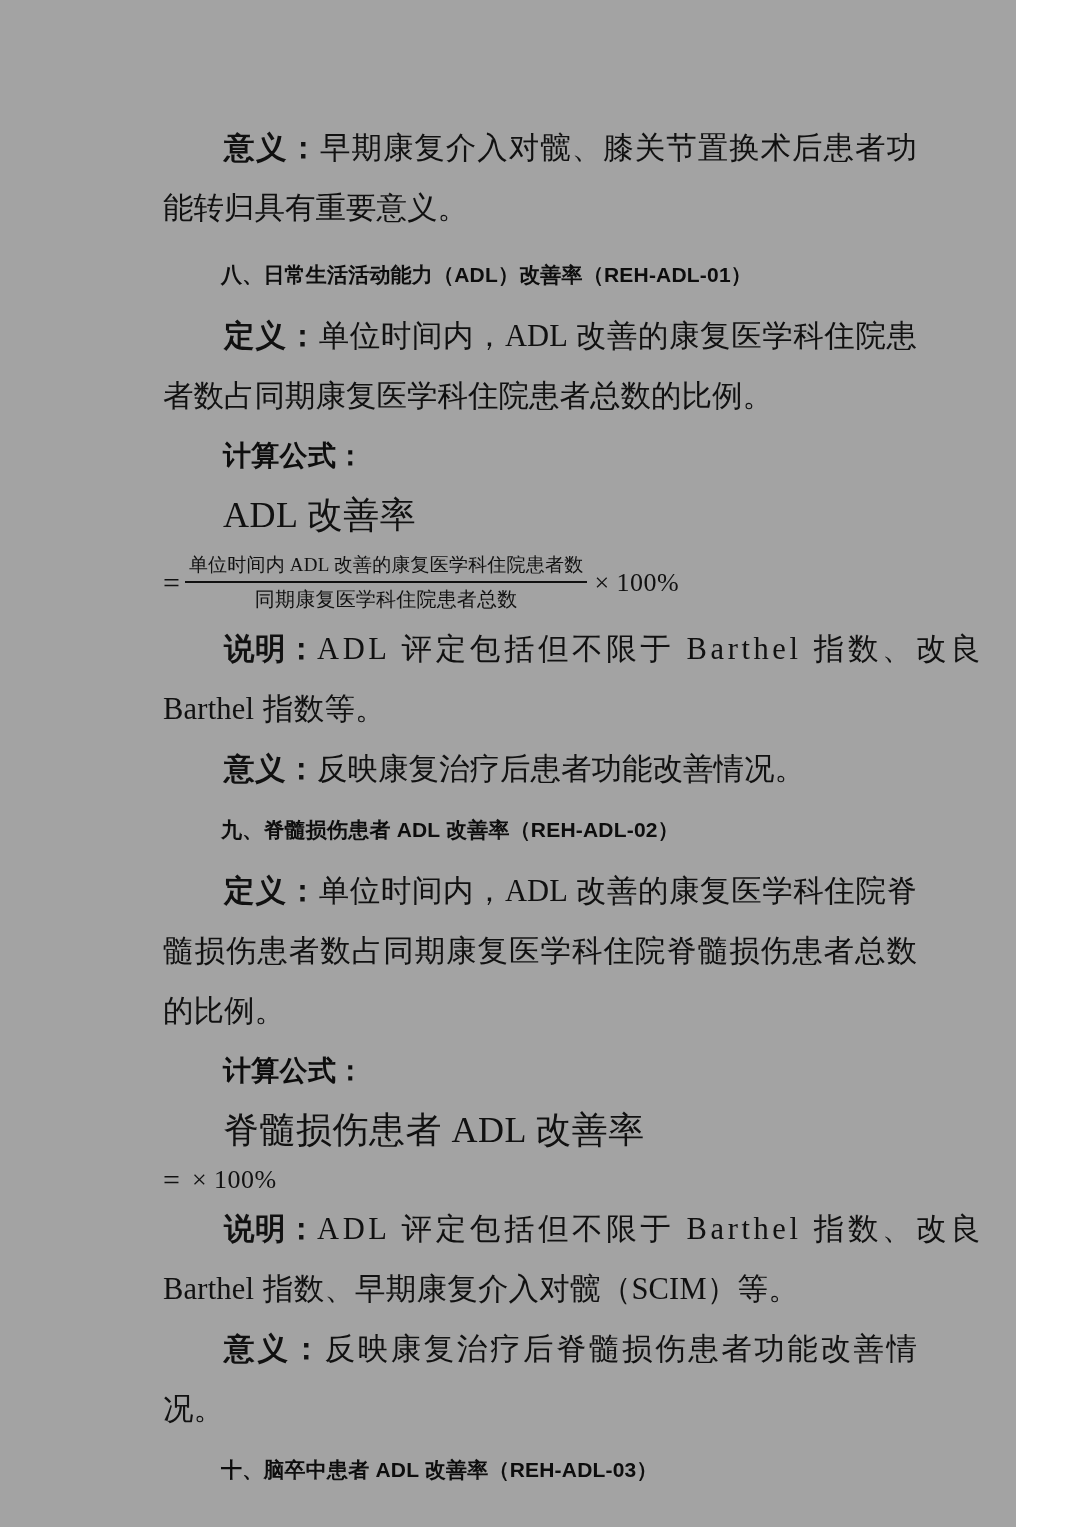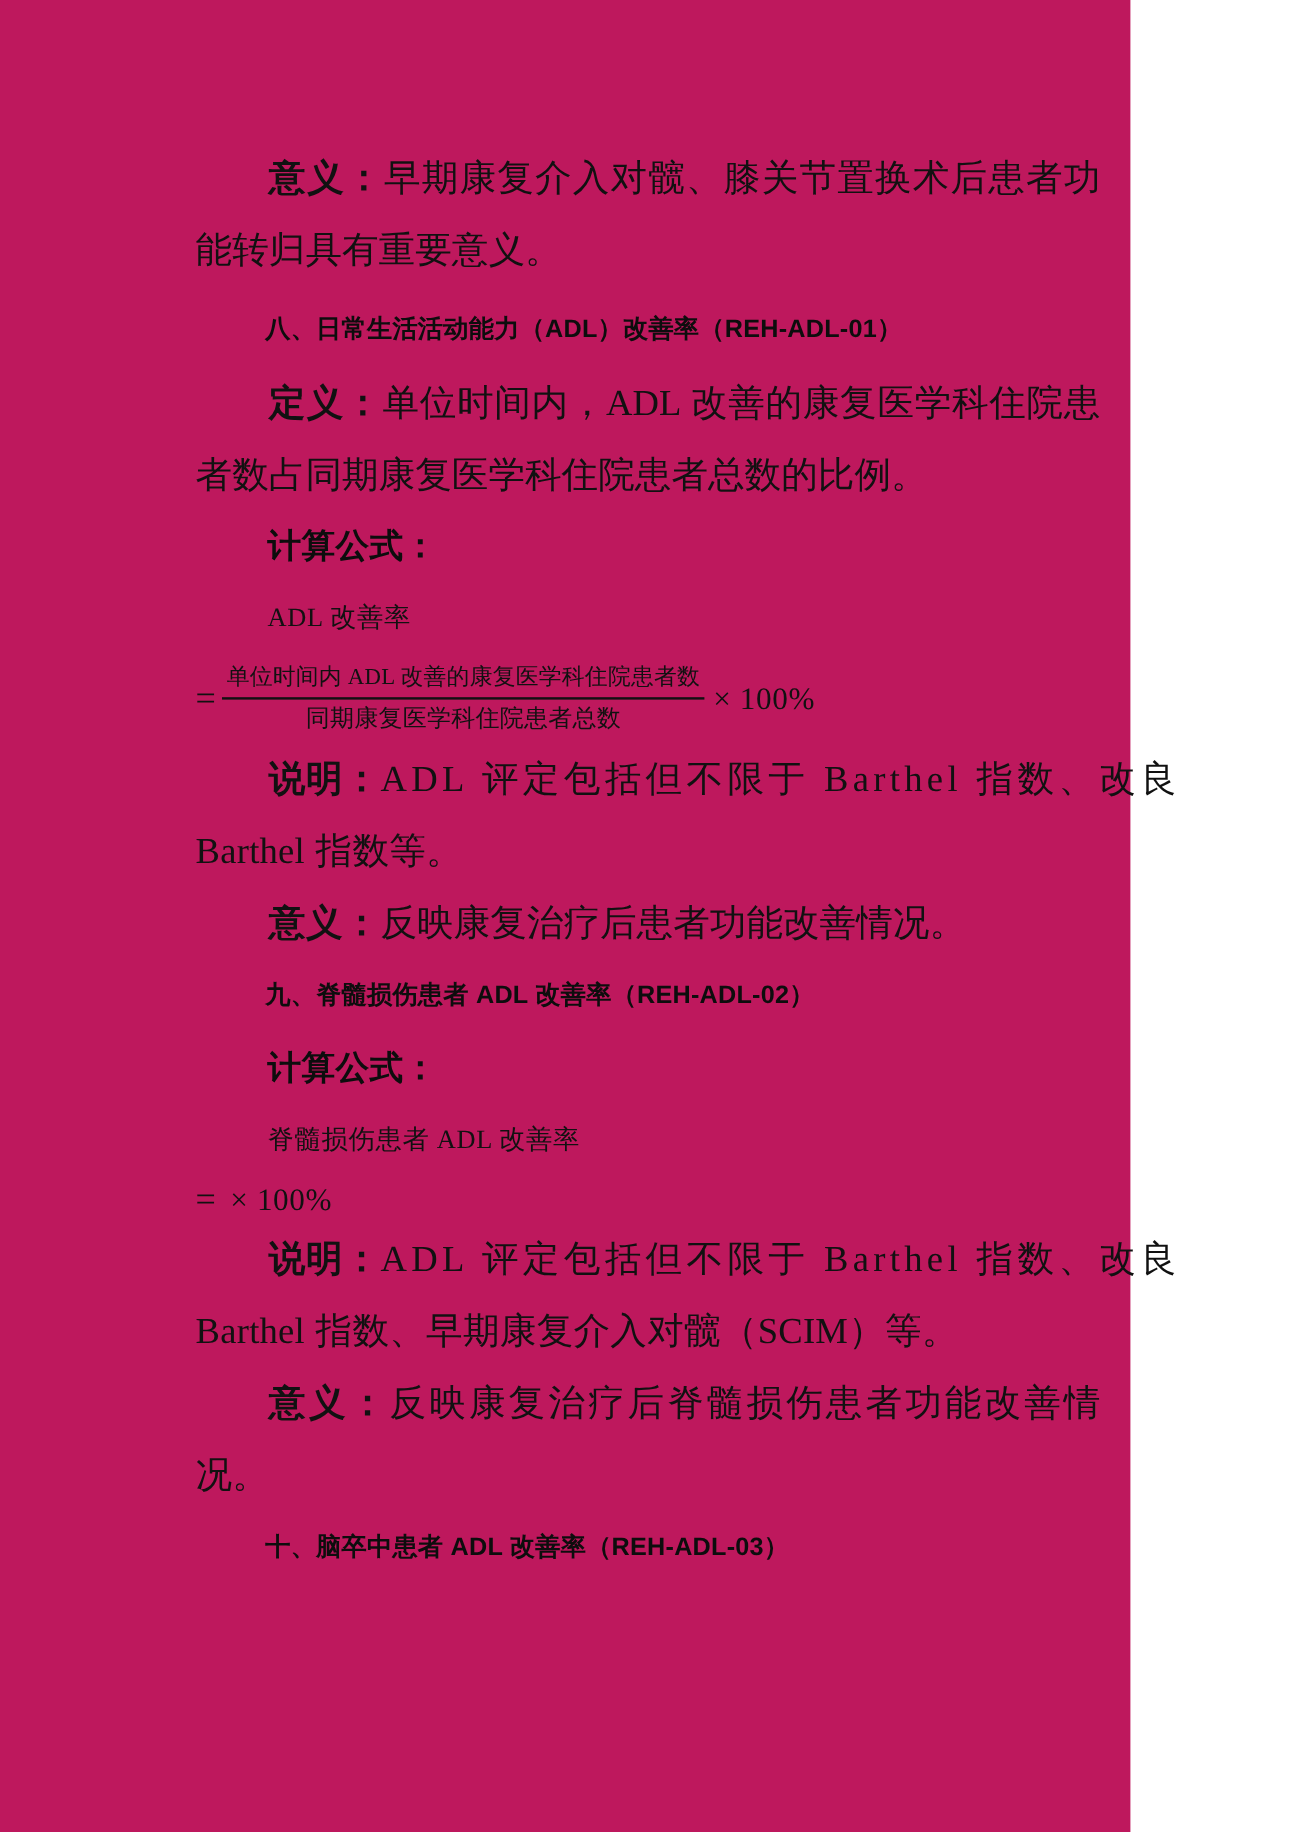--- a/index.html
+++ b/index.html
@@ -10,23 +10,23 @@
   body {
     width: 1080px;
     height: 1527px;
     font-family: "Liberation Serif", "DejaVu Serif", serif;
     color: #111111;
     overflow: hidden;
   }
 
   .page {
     position: relative;
-    width: 942px;
+    width: 1016px;
     height: 1527px;
-    background: #be185d;
+    background: #a3a3a3;
     box-sizing: border-box;
     padding: 0 163px 0 163px;
   }
 
   .content {
     width: 754px;
     padding-top: 118px;
   }
 
   
@@ -83,21 +83,21 @@
     font-size: 28px;
     line-height: 60px;
     margin: 0;
     text-indent: 60px;
     letter-spacing: 0.3px;
     color: #0d0d0d;
   }
 
   
   .formula-title {
-    font-size: 22px;
+    font-size: 36px;
     line-height: 58px;
     margin: 0;
     text-indent: 60px;
     letter-spacing: 0.5px;
     white-space: nowrap;
   }
 
   .equation {
     display: flex;
     align-items: center;
@@ -177,20 +177,21 @@
 
     <p class="para wide">
         <span class="lineA"><span class="lead">说明：</span><span>ADL 评定包括但不限于 Barthel 指数、改良</span></span>
         <span class="lineB">Barthel 指数等。</span>
       </p>
 
     <p class="para tight"><span class="lead">意义：</span><span>反映康复治疗后患者功能改善情况。</span></p>
 
     <h2 class="heading">九、脊髓损伤患者 ADL 改善率（REH-ADL-02）</h2>
 
+    <p class="para tight"><span class="lead">定义：</span><span>单位时间内，ADL 改善的康复医学科住院脊髓损伤患者数占同期康复医学科住院脊髓损伤患者总数的比例。</span></p>
 
     <p class="sublabel">计算公式：</p>
 
     <p class="formula-title">脊髓损伤患者 ADL 改善率</p>
 
     <div class="equation">
       <span class="eq-sign">=</span>
       <span class="eq-tail">× 100%</span>
     </div>
 

